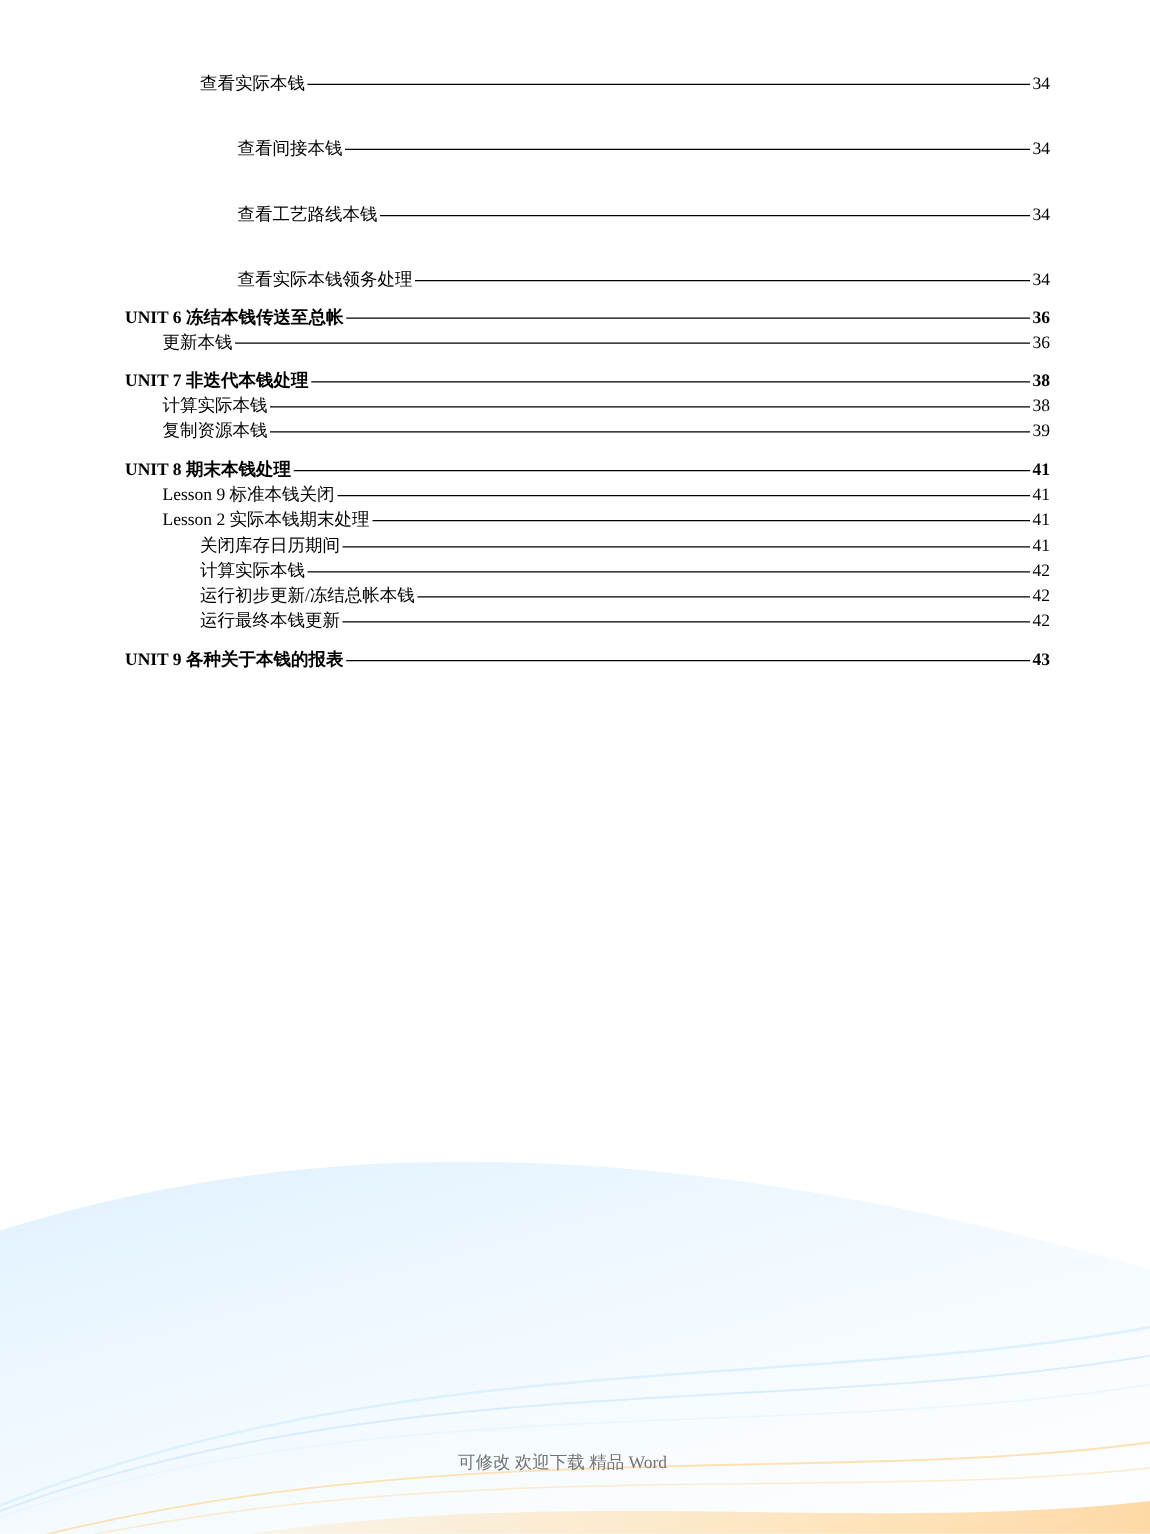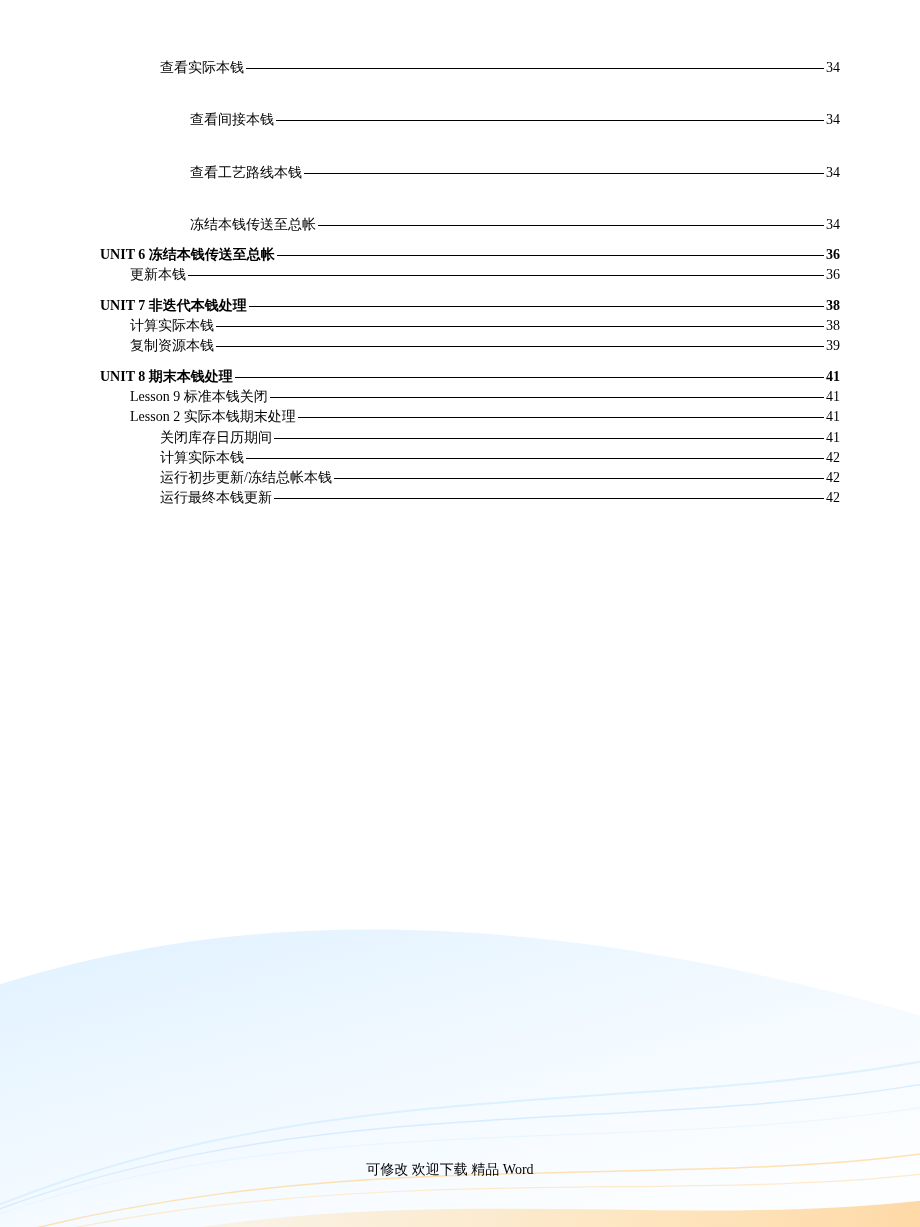--- a/index.html
+++ b/index.html
@@ -37,21 +37,21 @@
   .lvl-1 { padding-left: 30px; }
   .lvl-2 { padding-left: 60px; }
   .lvl-3 { padding-left: 90px; margin-top: 32px; }
   .footer {
     position: absolute;
     bottom: 48px;
     left: 0;
     width: 100%;
     text-align: center;
     font-size: 14px;
-    color: #000000;
+    color: #737373;
     z-index: 5;
   }
   
   .deco {
     position: absolute;
     left: -200px;
     bottom: -80px;
     width: 1400px;
     height: 500px;
     pointer-events: none;
@@ -73,21 +73,21 @@
         <span class="toc-label">查看间接本钱</span>
         <span class="toc-leader"></span>
         <span class="toc-page">34</span>
       </div>
       <div class="toc-line lvl-3">
         <span class="toc-label">查看工艺路线本钱</span>
         <span class="toc-leader"></span>
         <span class="toc-page">34</span>
       </div>
       <div class="toc-line lvl-3">
-        <span class="toc-label">冻结本钱传送至总帐</span>
+        <span class="toc-label">查看实际本钱领务处理</span>
         <span class="toc-leader"></span>
         <span class="toc-page">34</span>
       </div>
       <div class="toc-line lvl-0">
         <span class="toc-label">UNIT 6 冻结本钱传送至总帐</span>
         <span class="toc-leader"></span>
         <span class="toc-page">36</span>
       </div>
       <div class="toc-line lvl-1">
         <span class="toc-label">更新本钱</span>
@@ -137,20 +137,25 @@
       <div class="toc-line lvl-2">
         <span class="toc-label">运行初步更新/冻结总帐本钱</span>
         <span class="toc-leader"></span>
         <span class="toc-page">42</span>
       </div>
       <div class="toc-line lvl-2">
         <span class="toc-label">运行最终本钱更新</span>
         <span class="toc-leader"></span>
         <span class="toc-page">42</span>
       </div>
+      <div class="toc-line lvl-0">
+        <span class="toc-label">UNIT 9 各种关于本钱的报表</span>
+        <span class="toc-leader"></span>
+        <span class="toc-page">43</span>
+      </div>
     </div>
 
   <div class="footer">
     <span>可修改 欢迎下载 精品  Word</span>
   </div>
 
   <svg class="deco" viewBox="0 0 1400 500" preserveAspectRatio="none">
     <defs>
       <linearGradient id="g1" x1="0" y1="0" x2="1" y2="1">
         <stop offset="0%" stop-color="#bfe3ff" stop-opacity="0.6"></stop>

